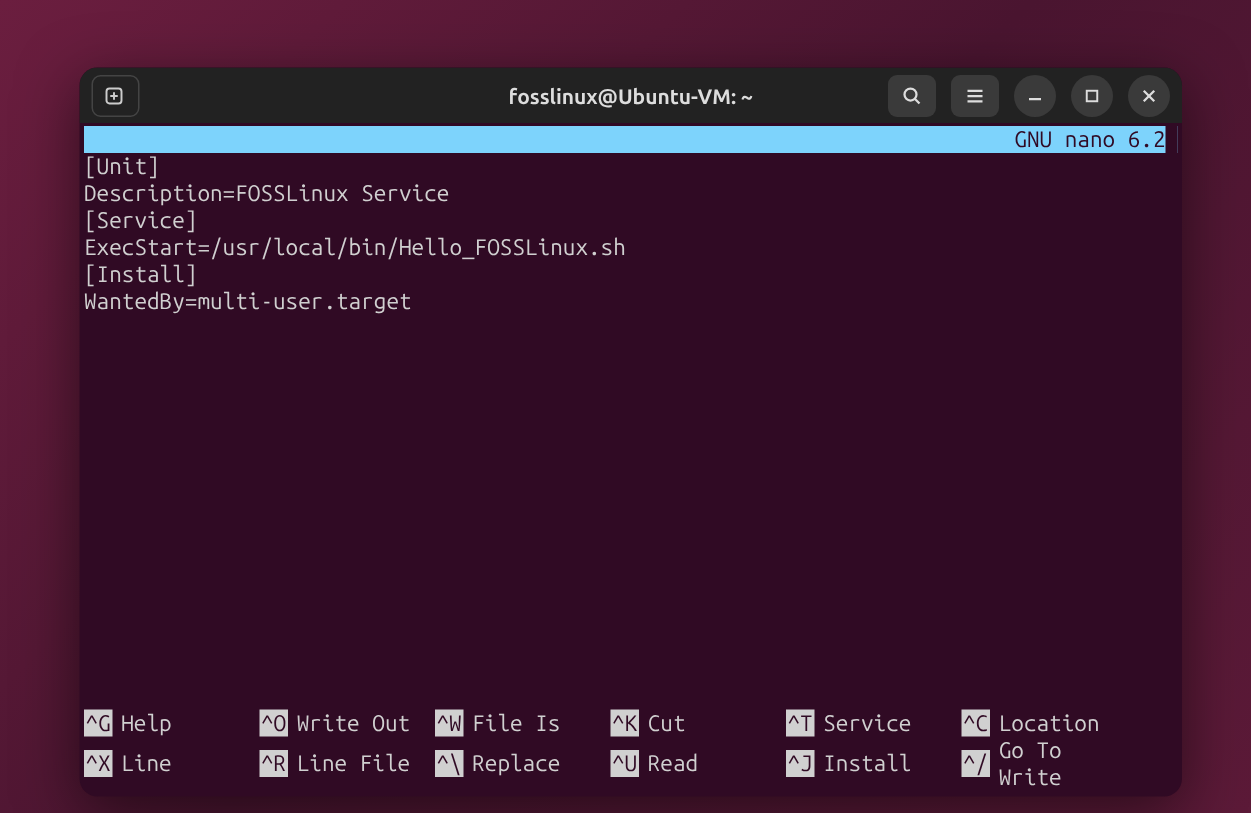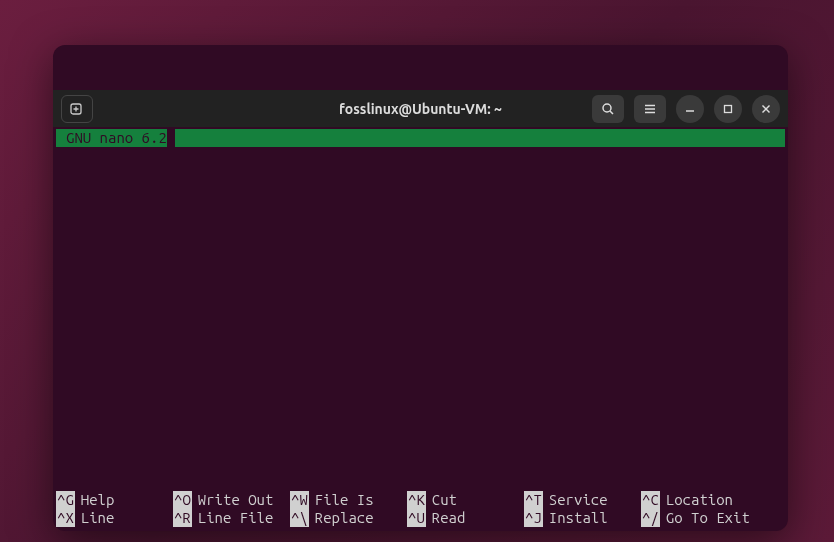--- a/index.html
+++ b/index.html
@@ -26,21 +26,20 @@
       overflow: hidden;
       box-shadow: 0 10px 40px rgba(0,0,0,0.5);
     }
     .titlebar {
       height: 37px;
       background: #222222;
       display: flex;
       align-items: center;
       padding: 0 8px;
       position: relative;
-      margin-top: 45px;
     }
     .titlebar-left {
       display: flex;
       align-items: center;
     }
     .new-tab-btn {
       width: 32px;
       height: 28px;
       border-radius: 6px;
       border: 1px solid #444;
@@ -88,26 +87,27 @@
       border: none;
     }
     .terminal-content {
       padding: 2px 3px;
       font-size: 15px;
       line-height: 18px;
       color: #d0d0d0;
       font-family: 'Ubuntu Mono', 'DejaVu Sans Mono', monospace;
     }
     .nano-titlebar {
-      background: #15803d;
+      background: #7dd3fc;
       color: #300a24;
       display: flex;
       padding-left: 10px;
       white-space: pre;
       height: 18px;
+      justify-content: flex-end;
     }
     .nano-title-app {
       flex: 0 0 auto;
     }
     .nano-title-file {
       flex: 1;
       text-align: left;
       padding-left: 85px;
     }
     .nano-title-end {
@@ -195,20 +195,26 @@
         </svg>
       </div>
     </div>
   </div>
 
   <div class="terminal-content">
     <div class="nano-titlebar">
       <span class="nano-title-app">GNU nano 6.2</span>
       <span class="nano-title-end"></span>
     </div>
+    <div class="editor-body">[Unit]
+Description=FOSSLinux Service
+[Service]
+ExecStart=/usr/local/bin/Hello_FOSSLinux.sh
+[Install]
+WantedBy=multi-user.target</div>
   </div>
 
   <div class="nano-footer">
     <div class="footer-row">
       <div class="footer-item">
           <span class="key-hint">^G</span>
           <span>Help</span>
         </div>
       <div class="footer-item">
           <span class="key-hint">^O</span>
@@ -247,17 +253,17 @@
       <div class="footer-item">
           <span class="key-hint">^U</span>
           <span>Read</span>
         </div>
       <div class="footer-item">
           <span class="key-hint">^J</span>
           <span>Install</span>
         </div>
       <div class="footer-item">
           <span class="key-hint">^/</span>
-          <span>Go To Exit</span>
+          <span>Go To Write</span>
         </div>
     </div>
   </div>
 </div>
 
 </body></html>

